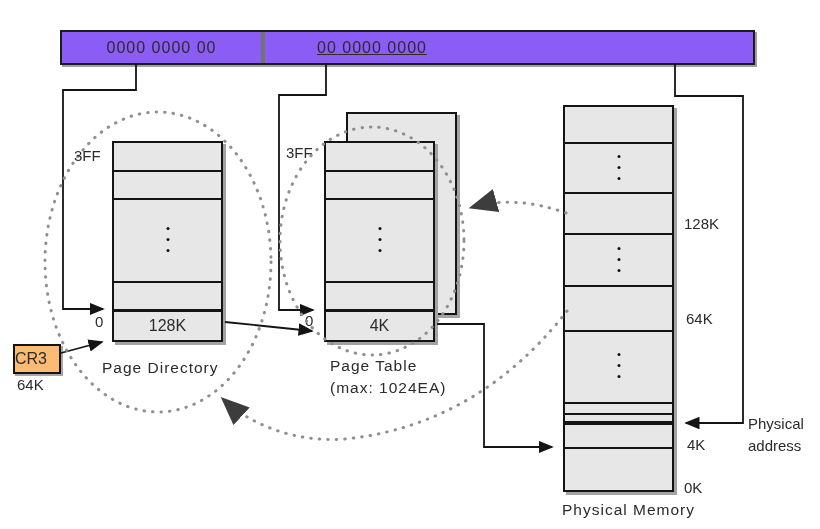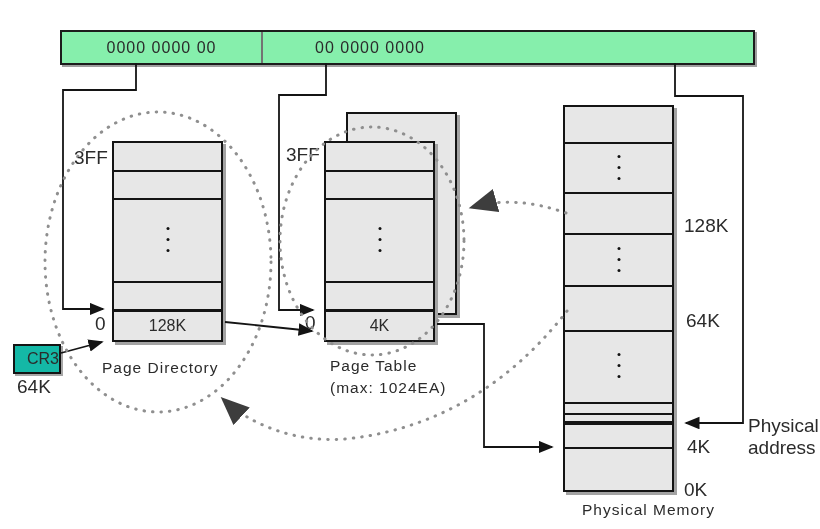--- a/index.html
+++ b/index.html
@@ -1,42 +1,42 @@
 <!DOCTYPE html>
 <html><head>
 <meta charset="utf-8">
 <style>
   html,body{margin:0;padding:0;background:#ffffff;}
   .stage{
     position:relative;width:820px;height:529px;background:#ffffff;overflow:hidden;
     font-family:"Liberation Sans", sans-serif;color:#2b2b2b;
   }
   .overlay{position:absolute;left:0;top:0;width:820px;height:529px;pointer-events:none;z-index:5;}
-  .lbl{position:absolute;font-size:19px;line-height:1.1;white-space:nowrap;color:#2b2b2b;z-index:6;}
+  .lbl{position:absolute;font-size:15px;line-height:1.1;white-space:nowrap;color:#2b2b2b;z-index:6;}
   .cap{font-size:15.5px;letter-spacing:1px;}
   .addr-bar{
-    position:absolute;left:60px;top:30px;width:691px;height:31px;background:#86efac;
+    position:absolute;left:60px;top:30px;width:691px;height:31px;background:#8b5cf6;
     border:2px solid #1c1c1c;box-shadow:2px 2px 0 rgba(80,80,80,.55);display:flex;z-index:2;
   }
   .addr-seg{display:flex;align-items:center;justify-content:center;font-size:16px;letter-spacing:1px;}
-  .addr-seg + .addr-seg{border-left:2px solid #737373;}
+  .addr-seg + .addr-seg{border-left:4px solid #737373;text-decoration:underline;}
   .seg1{width:199px;} .seg2{width:214px;} .seg3{flex:1;}
   .tbl{
     position:absolute;background:#e7e7e7;border:2px solid #141414;
     box-shadow:3px 3px 0 #a3a3a3;z-index:2;
   }
   .tbl .sep{position:absolute;left:0;right:0;height:2px;background:#141414;}
   .tbl .sep.thick{height:3px;}
   .tbl .cell-lbl{position:absolute;left:0;width:100%;text-align:center;font-size:16px;}
   .vdots{position:absolute;left:50%;transform:translateX(-50%);display:flex;flex-direction:column;gap:8px;}
   .vdots i{width:3px;height:3px;background:#111;border-radius:50%;}
   .cr3{
-    position:absolute;left:13px;top:344px;width:44px;height:26px;background:#14b8a6;
+    position:absolute;left:13px;top:344px;width:44px;height:26px;background:#fdba74;
     border:2px solid #141414;box-shadow:2px 2px 0 rgba(80,80,80,.5);
-    display:flex;align-items:center;justify-content:flex-end;font-size:16px;z-index:3;
+    display:flex;align-items:center;justify-content:flex-start;font-size:16px;z-index:3;
   }
 </style>
 </head>
 <body>
 
 <div class="stage">
 
   <svg class="overlay" viewBox="0 0 820 529">
     <defs>
       <marker id="arrB" markerWidth="9" markerHeight="8" refX="7.5" refY="3.5" orient="auto">
@@ -135,17 +135,17 @@
     <div class="vdots" style="top:246px;">
         <i></i>
         <i></i>
         <i></i>
       </div>
   </div>
   <span class="lbl" style="left:684px;top:216px;">128K</span>
   <span class="lbl" style="left:686px;top:311px;">64K</span>
   <span class="lbl" style="left:687px;top:437px;">4K</span>
   <span class="lbl" style="left:684px;top:480px;">0K</span>
-  <span class="lbl cap" style="left:562px;top:501px;margin-left:20px;">Physical Memory</span>
+  <span class="lbl cap" style="left:562px;top:501px;">Physical Memory</span>
   <span class="lbl" style="left:748px;top:416px;">Physical</span>
   <span class="lbl" style="left:748px;top:438px;">address</span>
 
 </div>
 
 </body></html>

